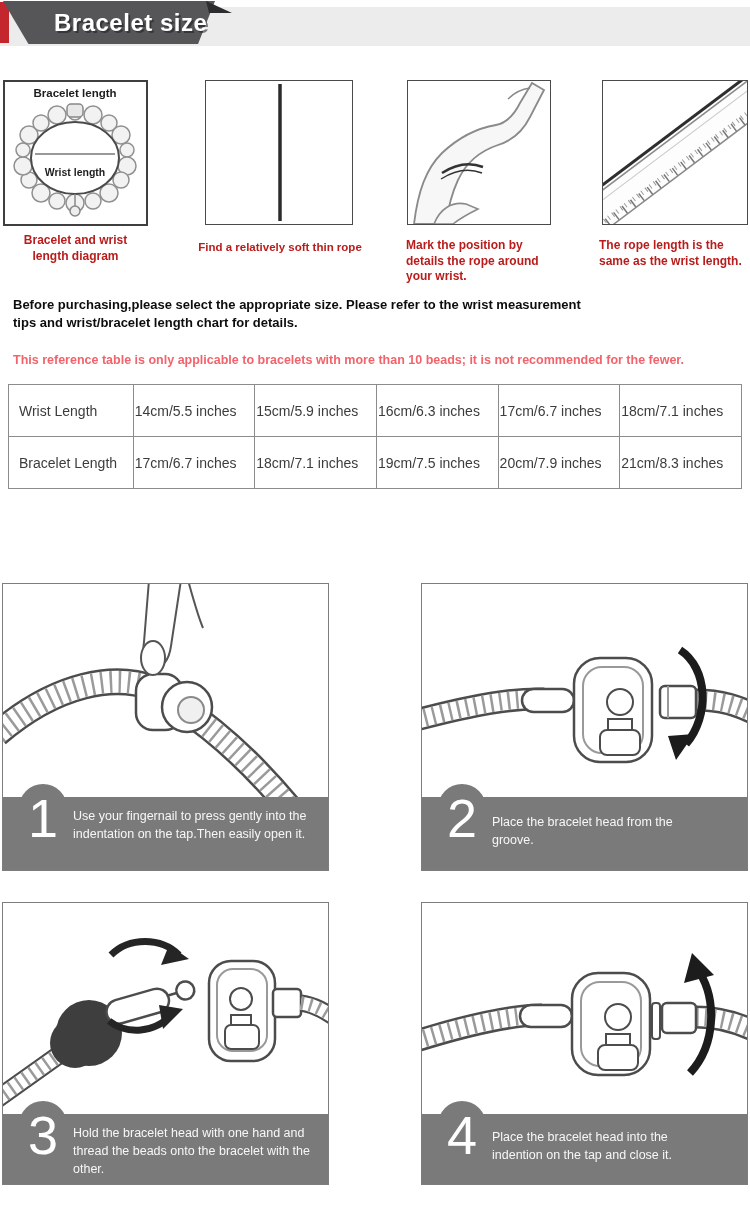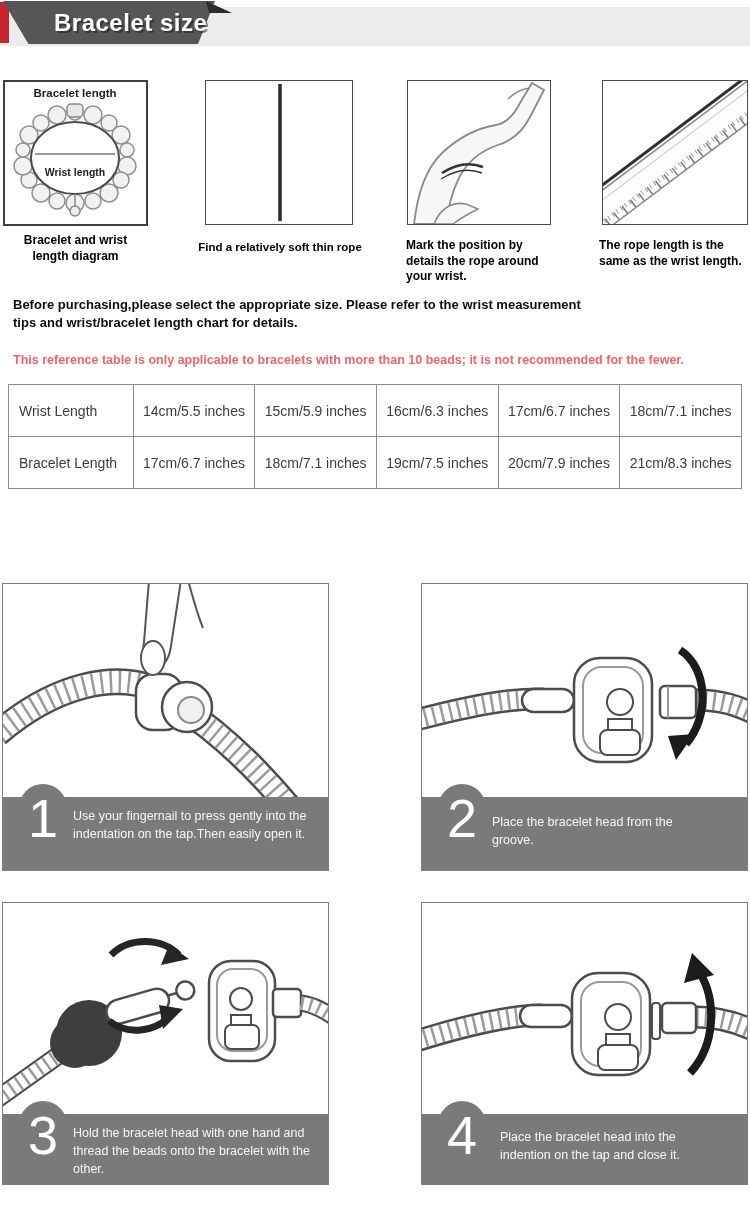--- a/index.html
+++ b/index.html
@@ -9,30 +9,30 @@
   .banner{position:absolute;left:0;width:750px;height:60px;}
   .banner .band{position:absolute;background:#ececec;}
   .banner .red{position:absolute;background:#c4262d;}
   .banner .trap{position:absolute;background:#565659;}
   .banner .fold{position:absolute;background:#2d2d30;clip-path:polygon(0 0,100% 100%,12% 100%);}
   .banner .label{position:absolute;color:#ffffff;font-size:24px;font-weight:bold;letter-spacing:.5px;
                  text-shadow:2px 2px 0 rgba(30,30,30,.55);white-space:nowrap;}
   
   .figbox{position:absolute;background:#fff;border:2px solid #3f3f3f;box-sizing:border-box;}
   .figbox.thin{border-width:1px;border-color:#4a4a4a;}
-  .figcap{position:absolute;font-size:12px;font-weight:bold;color:#000000;line-height:1.3;white-space:pre-line;}
+  .figcap{position:absolute;font-size:12px;font-weight:bold;color:#b91c1c;line-height:1.3;white-space:pre-line;}
   
   .intro{position:absolute;left:13px;top:296px;width:736px;font-size:13px;font-weight:bold;
          color:#0d0d0d;line-height:1.4;white-space:pre-line;}
   .warning{position:absolute;left:13px;top:353px;font-size:12.5px;font-weight:bold;color:#f2636b;white-space:nowrap;}
   
   table.size{position:absolute;left:8px;top:384px;width:734px;border-collapse:collapse;background:#fff;}
   table.size td{border:1px solid #8c8c8c;height:49px;font-size:14px;color:#3c3c3c;}
   table.size td.rowlabel{width:117px;padding-left:10px;text-align:left;}
-  table.size td.val{text-align:center;width:123px;}
+  table.size td.val{width:123px;}
   
   .panel{position:absolute;background:#fff;border:1px solid #7d7d7d;box-sizing:border-box;overflow:hidden;}
   .panel svg.art{position:absolute;left:0;top:0;}
   .capbar{position:absolute;left:0;right:0;bottom:0;background:#7a7a7a;}
   .capbar .bump{position:absolute;width:48px;height:48px;border-radius:50%;background:#7a7a7a;left:16px;top:-13px;}
   .capbar .num{position:absolute;left:16px;top:-6px;width:48px;text-align:center;color:#fff;
                font-size:54px;font-weight:400;line-height:1;}
   .capbar .txt{position:absolute;left:70px;right:8px;top:10px;color:#f7f7f7;font-size:12.5px;
                font-weight:400;line-height:1.45;white-space:pre-line;}
   .lineart{stroke:#4c4c4c;fill:#ffffff;}
@@ -246,18 +246,18 @@
       <rect x="184" y="131" width="24" height="15" class="lineart" stroke-width="2"></rect>
       <rect x="176" y="142" width="40" height="25" rx="7" class="lineart" stroke-width="2"></rect>
       <rect x="230" y="100" width="8" height="36" rx="3" class="lineart" stroke-width="2"></rect>
       <rect x="240" y="100" width="34" height="30" rx="5" class="lineart" stroke-width="2.5"></rect>
       <path d="M268 170 C 294 142, 296 94, 274 64" fill="none" stroke="#1c1c1c" stroke-width="8"></path>
       <polygon points="262,80 270,50 292,72" fill="#1c1c1c"></polygon>
     </svg>
     <div class="capbar" style="height:70px;">
       <div class="bump"></div>
       <div class="num">4</div>
-      <div class="txt" style="top:14px;margin-left:8px;">Place the bracelet head into the
+      <div class="txt" style="top:14px;">Place the bracelet head into the
 indention on the tap and close it.</div>
     </div>
   </div>
 
 </div>
 
 </body></html>

